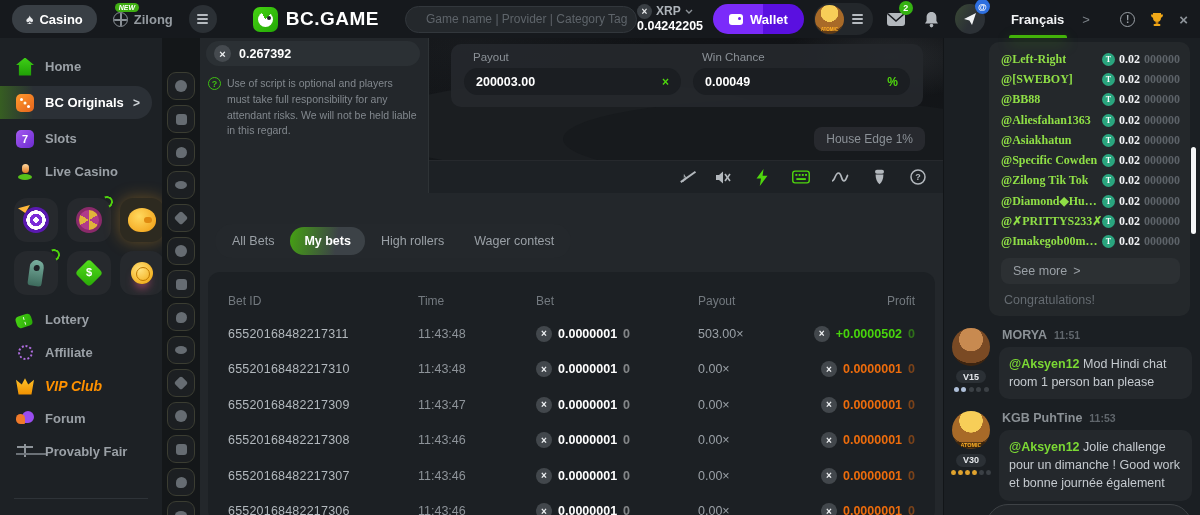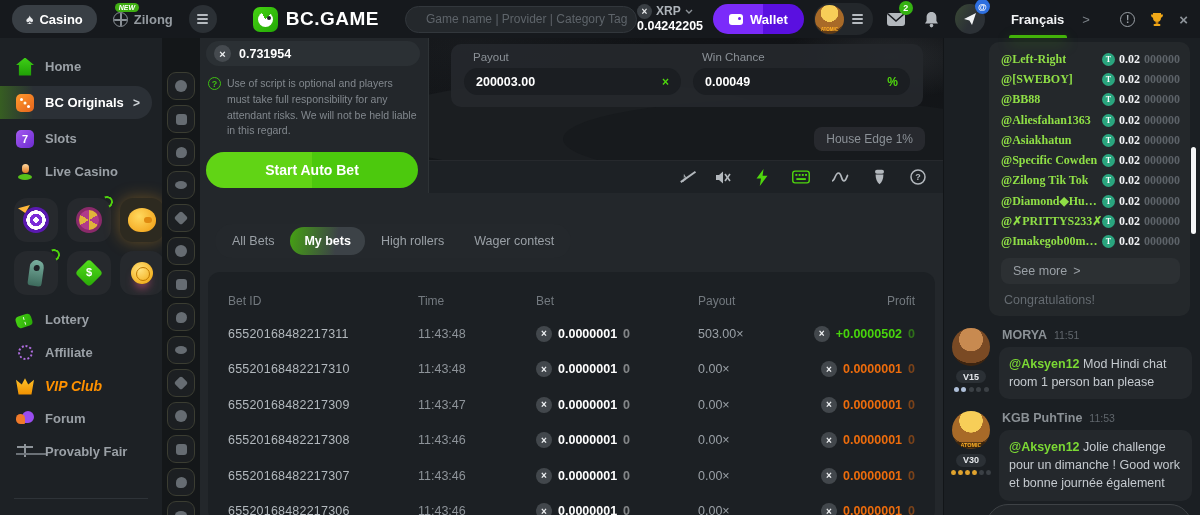--- a/index.html
+++ b/index.html
@@ -253,21 +253,21 @@
     font-size:5.5px; font-weight:bold; color:#ffb024; background:rgba(30,20,8,.55); }
   .lvl { display:inline-block; margin-top:3px; background:#2b3035; color:#e4e7ea; font-size:9px;
     font-weight:bold; border-radius:8px; padding:1.5px 7px; }
   .dots { display:flex; gap:2.5px; justify-content:center; margin-top:3px; }
   .dot { width:5px; height:5px; border-radius:50%; background:#3b4045; }
   .dot.f-blue { background:#aebfd8; }
   .dot.f-gold { background:#e0a32e; }
   .mbody { flex:1; min-width:0; }
   .mhead { display:flex; align-items:baseline; gap:7px; padding-left:3px; }
   .mname { color:#8b9196; font-weight:bold; font-size:12.5px; }
-  .mtime { color:#60666c; font-size:10.5px; }
+  .mtime { color:#60666c; font-size:10.5px;font-weight:bold; }
   .bubble { background:#24282c; border-radius:10px; padding:8px 10px; color:#c5cacf; font-size:12.5px;
     line-height:1.45; margin-top:5px; }
   .mention { color:#7bd934; font-weight:bold; }
   .gif { position:relative; width:118px; height:70px; border-radius:8px; margin-top:8px;
     background:
       radial-gradient(26px 18px at 22% 38%, #4c7a62 0 60%, transparent 61%),
       radial-gradient(30px 16px at 78% 30%, #4c7a62 0 60%, transparent 61%),
       radial-gradient(20px 12px at 60% 70%, #456f5a 0 60%, transparent 61%),
       linear-gradient(#5d82a2,#32506e); }
   .chat-input { position:absolute; left:42px; right:8px; bottom:-33px; height:44px; border-radius:22px;
@@ -486,27 +486,26 @@
       <div class="rail-btn">
         <span class="rs rs3"></span>
       </div>
     </div>
 
   <main id="main">
     <div class="row1">
       <section id="controls">
         <div class="amount-input">
           <span class="xico-in">×</span>
-          <b>0.731954</b>
+          <b>0.267392</b>
         </div>
         <div class="note">
           <span class="q-ico">?</span>
           <p>Use of script is optional and players must take full responsibility for any attendant risks. We will not be held liable in this regard.</p>
         </div>
-        <button class="start-btn">Start Auto Bet</button>
       </section>
 
       <section id="canvas">
         <div class="hill1"></div>
         <div class="hill2"></div>
         <div class="fields-card">
           <div class="field">
             <label>Payout</label>
             <div class="f-input">
               <b>200003.00</b>

